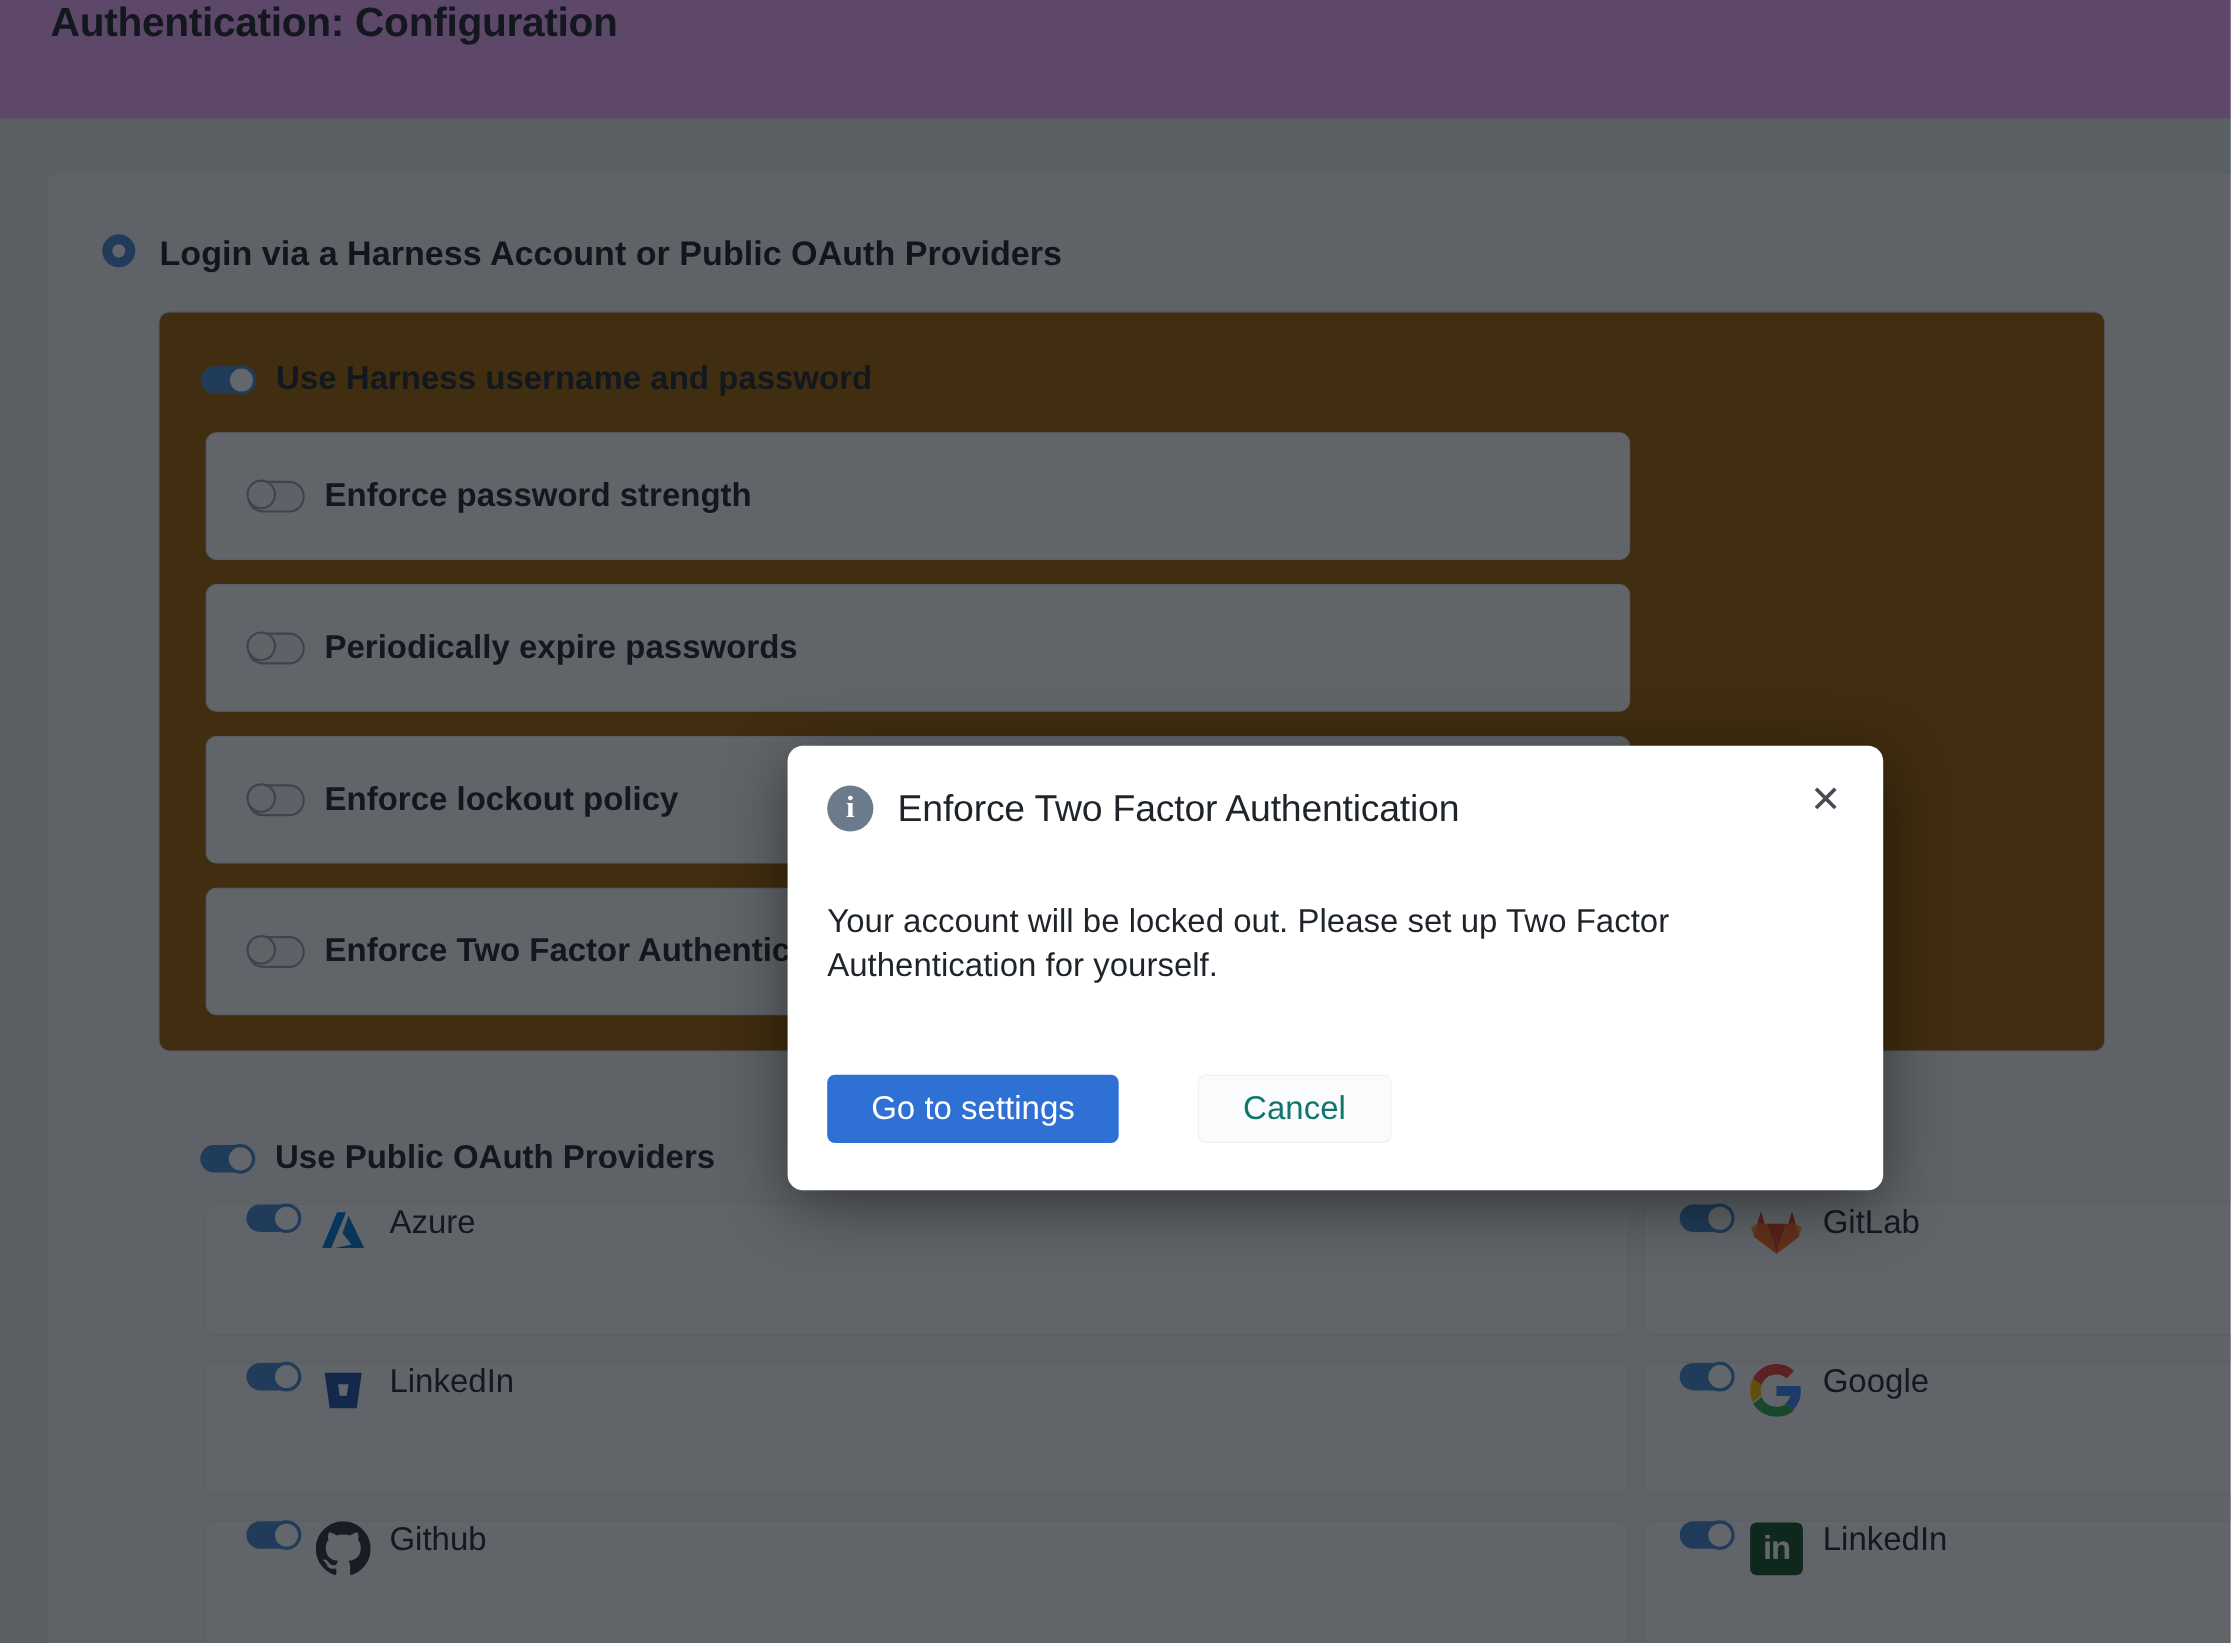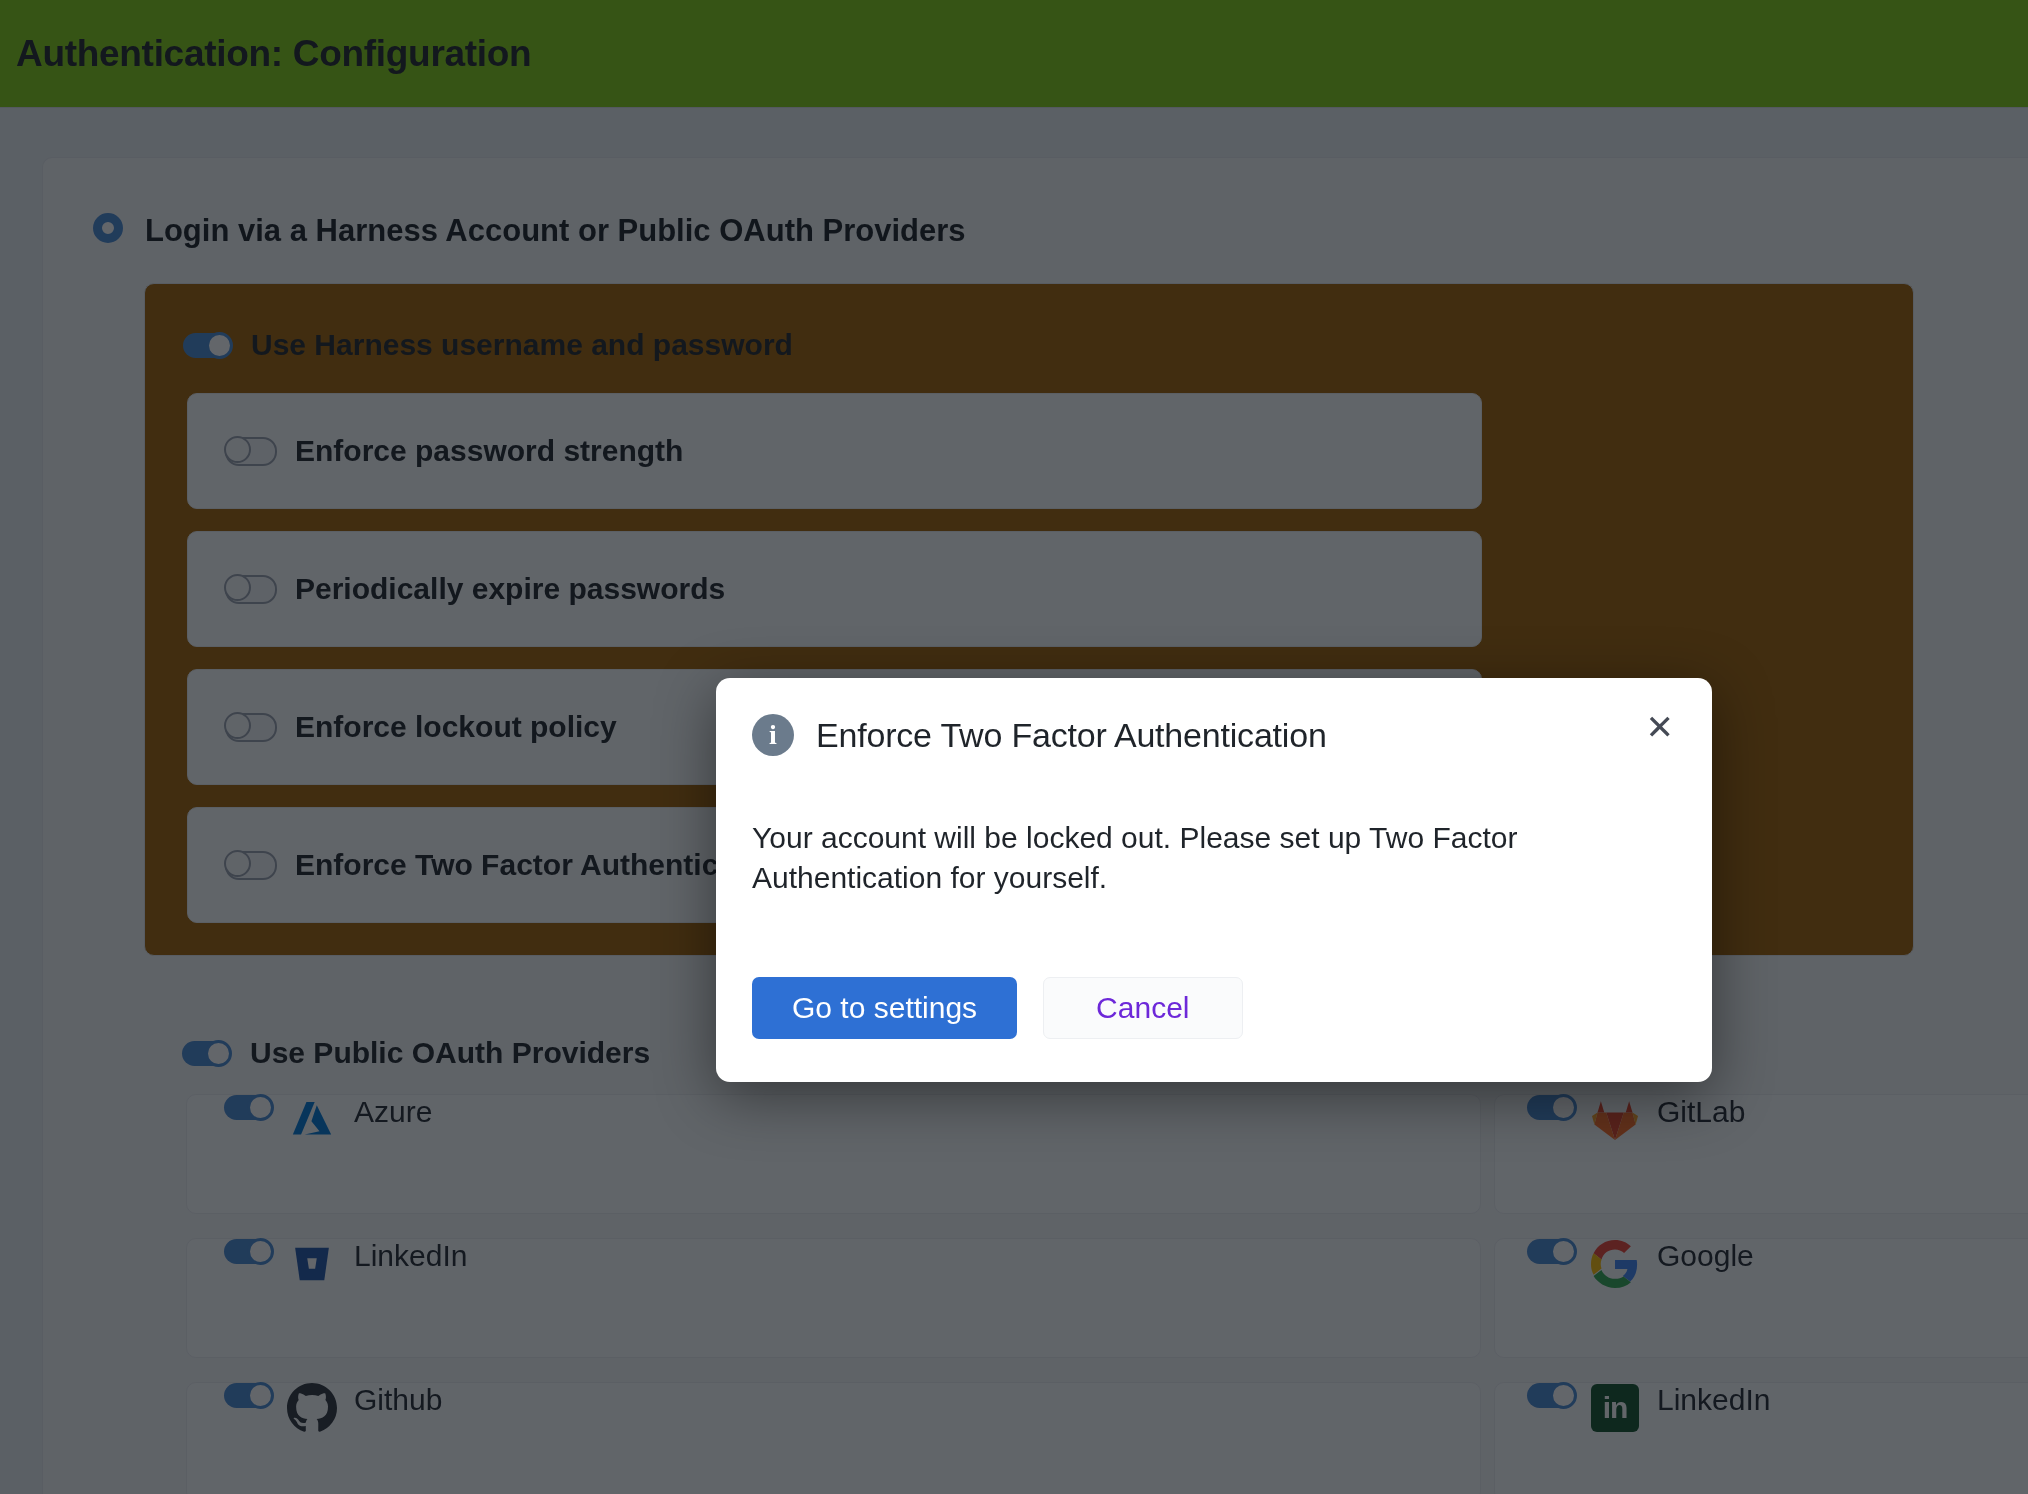--- a/index.html
+++ b/index.html
@@ -2,22 +2,22 @@
 <html><head>
 <meta charset="utf-8">
 <style>
   html,body { margin:0; padding:0; }
   body {
     width:2028px; height:1494px; position:relative; overflow:hidden;
     background:#e9edf0; font-family:"Liberation Sans", sans-serif;
   }
   
   .page-header {
-    height:108px; display:flex; align-items:center; padding-left:16px;
-    border-bottom:1px solid #d6dade; box-sizing:border-box; background:#84cc16;
+    height:108px; display:flex; align-items:flex-start; padding-left:46px;
+    border-bottom:1px solid #d6dade; box-sizing:border-box; background:#f0abfc;
   }
   .page-title { font-size:37px; font-weight:700; color:#22272e; letter-spacing:-0.3px; }
 
   
   .outer-card {
     position:absolute; left:42px; top:157px; right:0; bottom:-40px;
     background:#f3f5f7; border:1px solid #e2e6ea; border-right:none;
     border-radius:10px 0 0 10px; box-sizing:border-box;
   }
   .radio-row { position:absolute; left:50px; top:55px; display:flex; align-items:flex-start; gap:22px; }
@@ -86,21 +86,21 @@
   .modal-title { font-size:34px; font-weight:500; color:#1f242a; letter-spacing:-0.2px; }
   .modal-close {
     position:absolute; right:34px; top:28px; font-size:34px; color:#454a55;
     line-height:1; cursor:pointer; background:none; border:none; padding:4px;
     font-family:"Liberation Sans", sans-serif;
   }
   .modal-body { margin-top:62px; font-size:30px; line-height:40px; color:#1f242a; max-width:910px; }
   .modal-actions { position:absolute; left:36px; top:299px; display:flex; gap:26px; }
   .btn { height:62px; border-radius:7px; font-size:30px; font-weight:500; font-family:"Liberation Sans", sans-serif; cursor:pointer; }
   .btn-primary { padding:0 40px; background:#2e70d4; color:#ffffff; border:none; }
-  .btn-secondary { padding:0 52px; background:#fafbfc; color:#6d28d9; border:1px solid #edeff2; }
+  .btn-secondary { padding:0 40px; background:#fafbfc; color:#0f766e; border:1px solid #edeff2;margin-left:46px; }
 </style>
 </head>
 <body>
 
 <div class="page-header">
   <div class="page-title">Authentication: Configuration</div>
 </div>
 
 <div class="outer-card">
 

